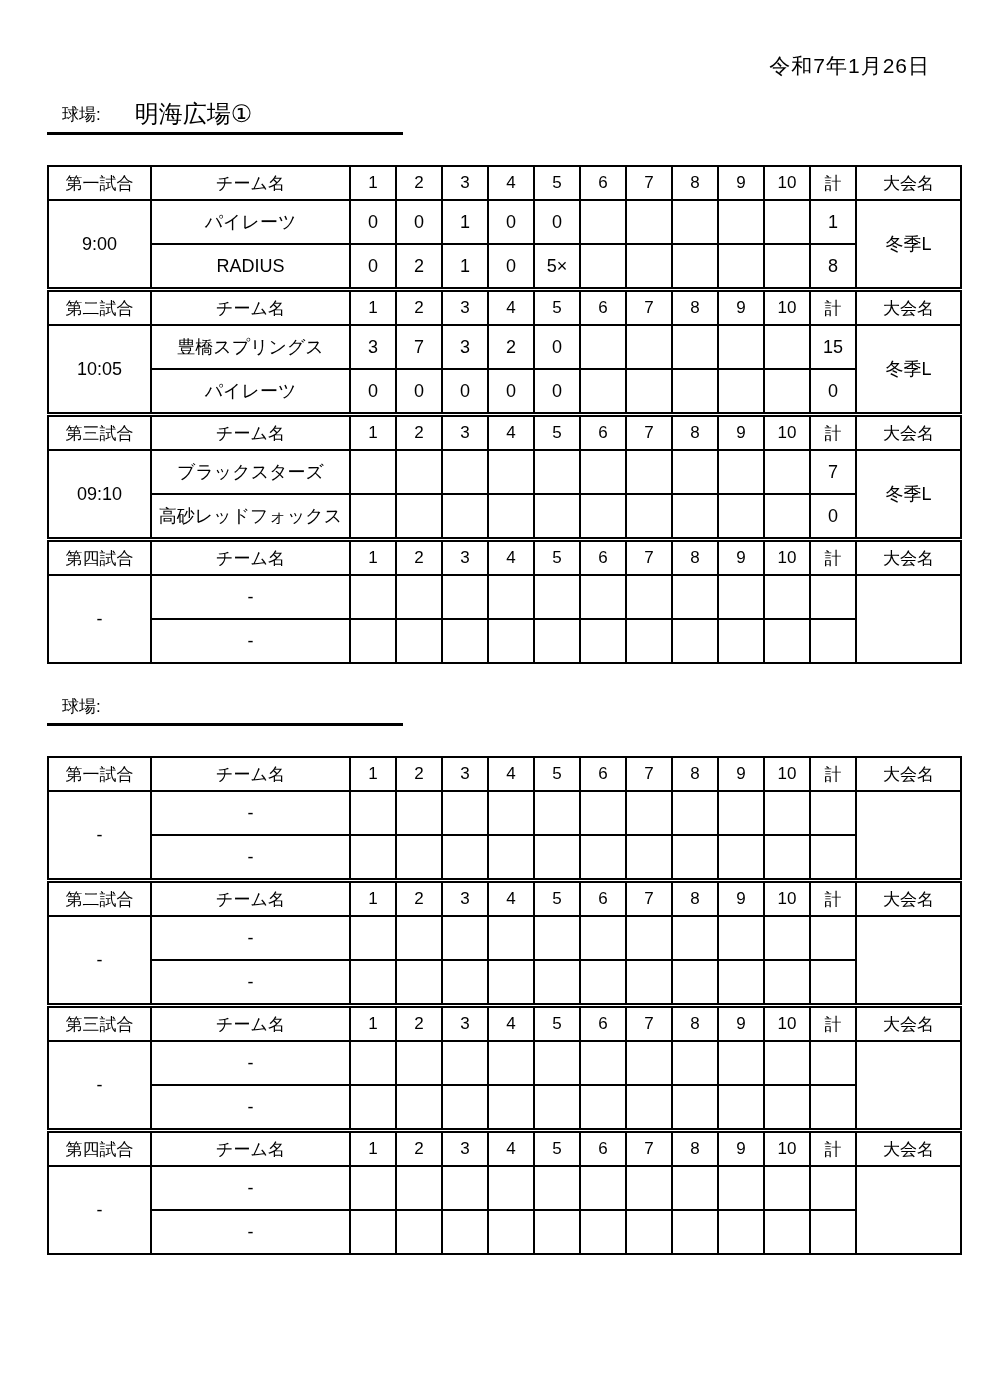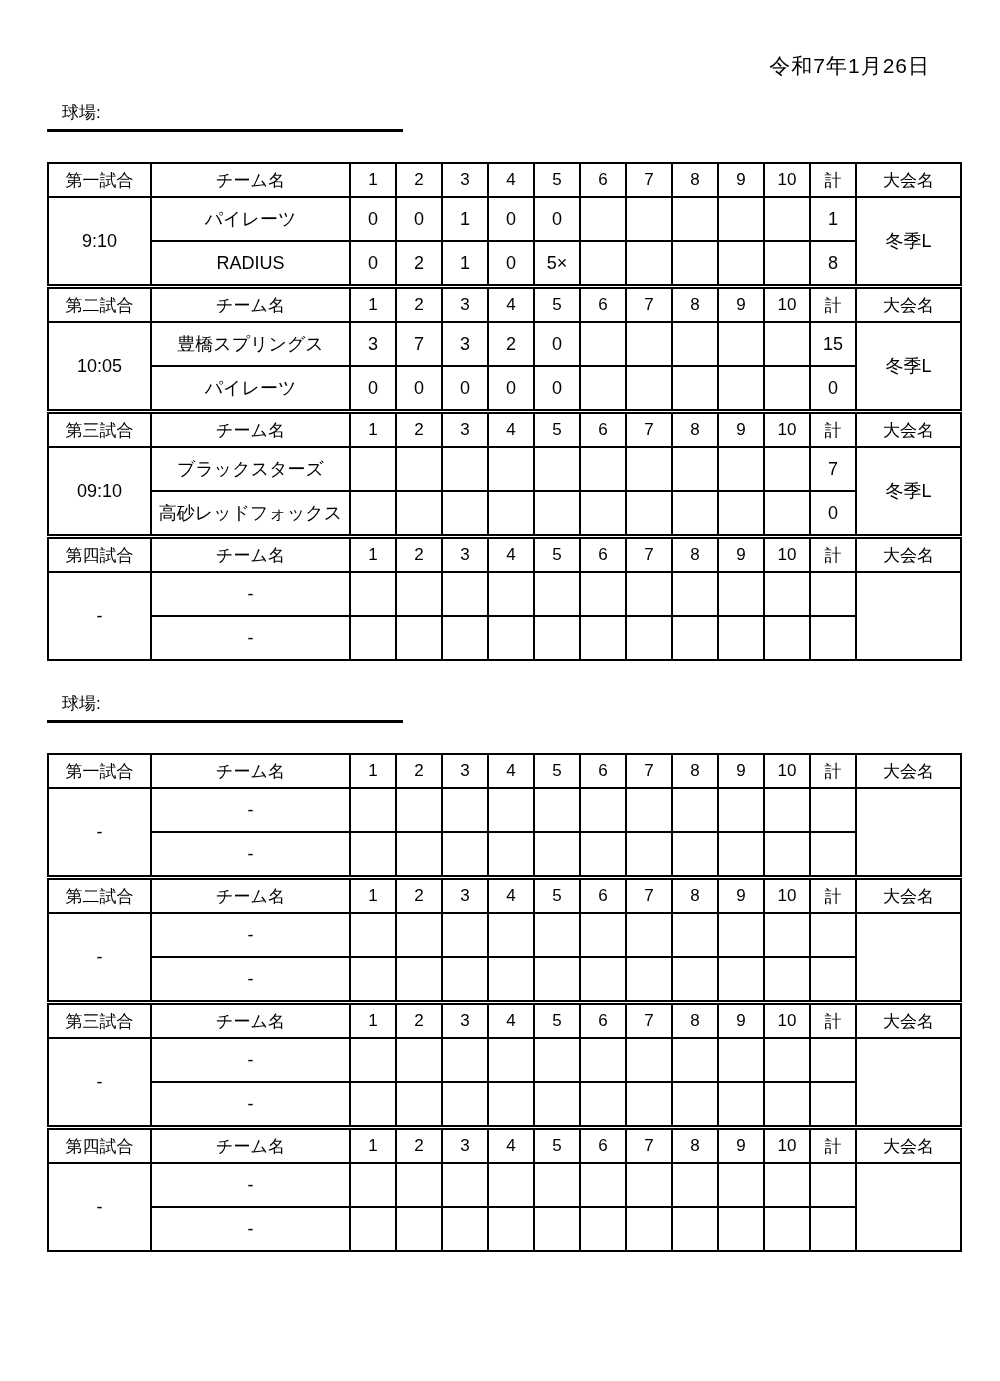--- a/index.html
+++ b/index.html
@@ -61,20 +61,21 @@
 </head>
 <body>
 
 <div class="date">令和7年1月26日</div>
 
 <div class="content">
   <div id="sections">
   <section class="venue-section">
     <div class="venue">
       <span class="venue-label">球場:</span>
+      <span class="venue-name">明海広場①</span>
     </div>
     <div class="venue-underline"></div>
     <div class="games">
   <table class="game">
     <colgroup>
       <col class="w-game">
               <col class="w-team">
       <col class="w-inn">
               <col class="w-inn">
               <col class="w-inn">
@@ -99,21 +100,21 @@
         <td>5</td>
         <td>6</td>
         <td>7</td>
         <td>8</td>
         <td>9</td>
         <td>10</td>
         <td>計</td>
         <td>大会名</td>
       </tr>
       <tr class="trow">
-        <td rowspan="2">9:10</td>
+        <td rowspan="2">9:00</td>
         <td>パイレーツ</td>
         <td>0</td>
         <td>0</td>
         <td>1</td>
         <td>0</td>
         <td>0</td>
         <td></td>
         <td></td>
         <td></td>
         <td></td>

